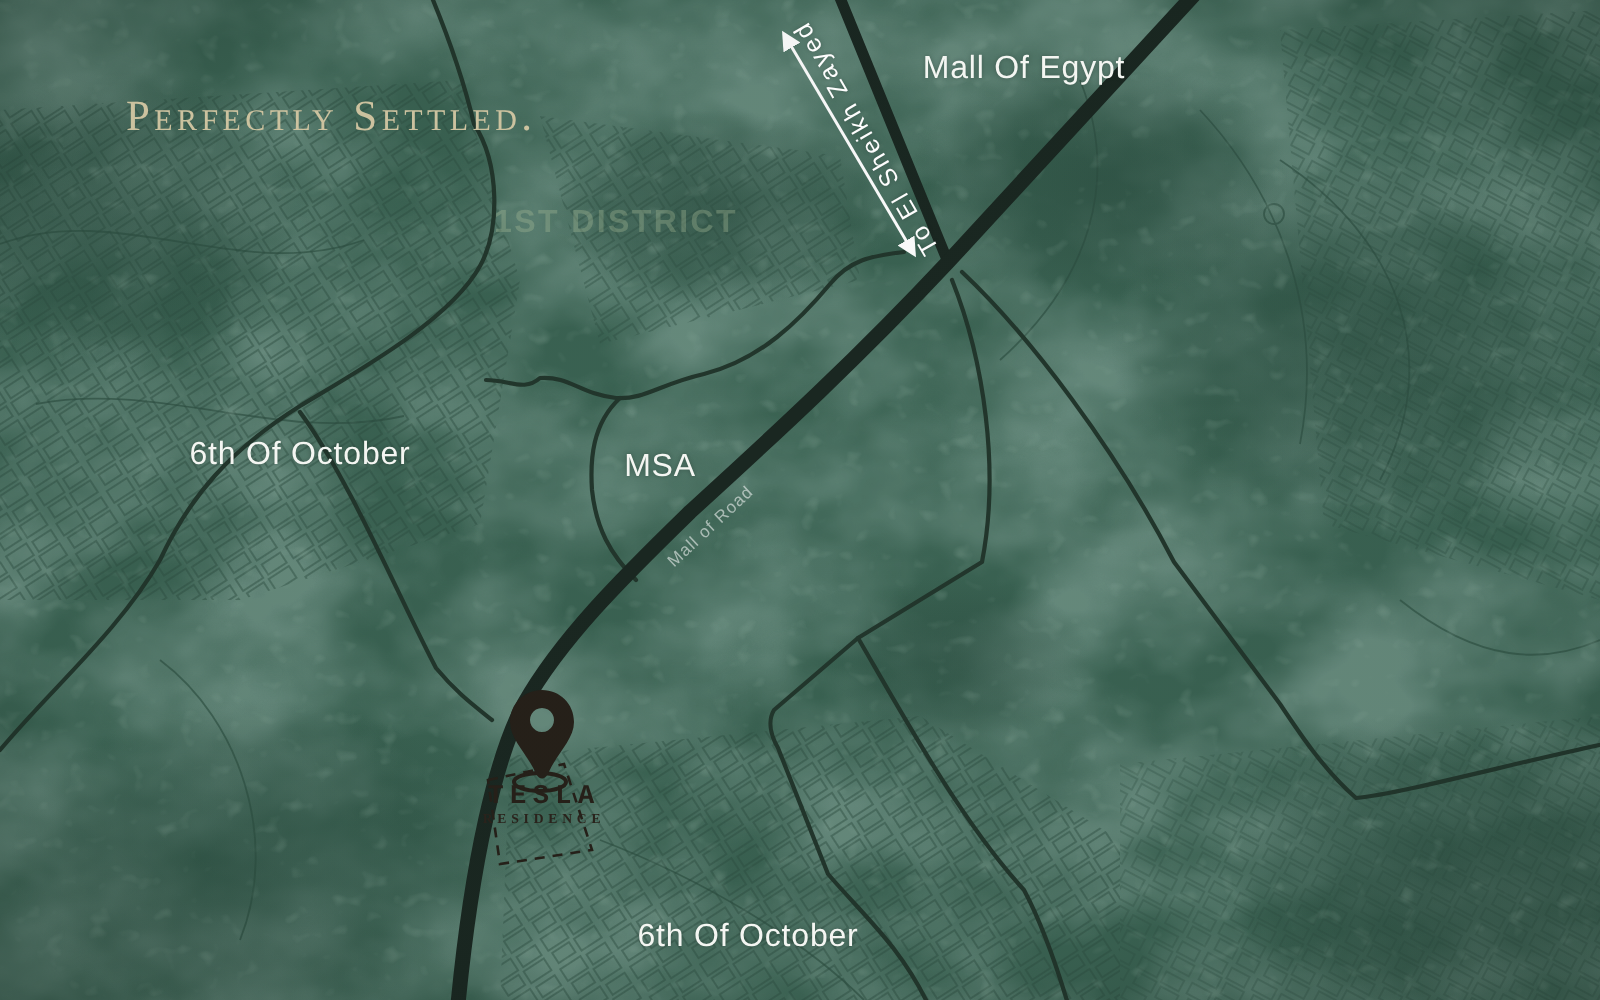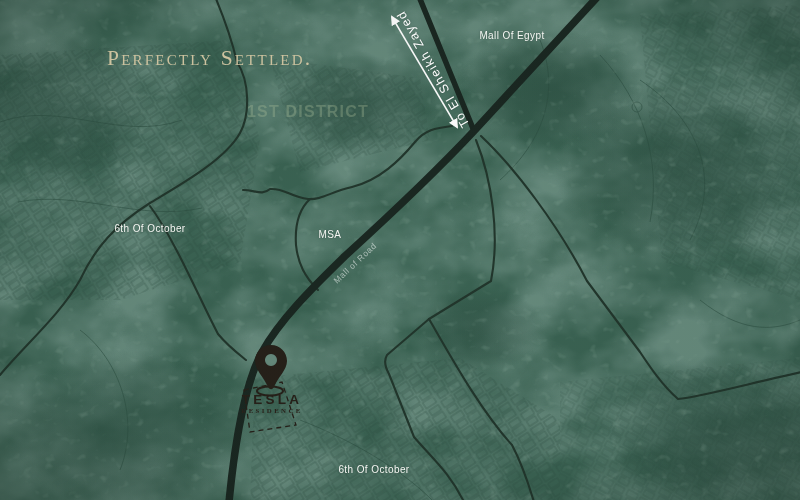--- a/index.html
+++ b/index.html
@@ -8,42 +8,41 @@
     font-family:"Liberation Sans",sans-serif;
     background:#3a6252;
   }
   .stage svg{position:absolute;left:0;top:0;}
   .label{
     position:absolute;color:#f4f6f2;white-space:nowrap;
     transform:translate(-50%,-50%);
     font-family:"Liberation Sans",sans-serif;
     text-shadow:0 0 2px rgba(0,0,0,.25);
   }
-  .lbl-big{font-size:10px;letter-spacing:.4px;font-weight:400;}
+  .lbl-big{font-size:16px;letter-spacing:.4px;font-weight:400;}
   .tagline{
     position:absolute;left:63px;top:46px;
     font-family:"Liberation Serif","DejaVu Serif",serif;
     font-variant:small-caps;font-size:21.5px;letter-spacing:2.2px;
     color:#ccc29f;
-    margin-left:44px;
   }
   .faint-district{
     font-size:16px;letter-spacing:1.2px;text-transform:uppercase;
     color:rgba(175,192,156,.32);text-shadow:none;font-weight:700;
   }
   .road-name{
     font-size:8.5px;letter-spacing:.6px;color:rgba(255,255,255,.55);
     transform:translate(-50%,-50%) rotate(-43deg);text-shadow:none;
   }
   .arrow-label{
     font-size:12.5px;letter-spacing:1.4px;color:#fdfdfd;
     transform:translate(-50%,-50%) rotate(-120deg);
   }
   .logo-title{
-    font-family:Liberation Sans, sans-serif;
+    font-family:Liberation Mono, monospace;
     font-size:13.5px;font-weight:700;letter-spacing:3.2px;
     color:#262019;text-shadow:none;
   }
   .logo-sub{
     font-family:"Liberation Serif","DejaVu Serif",serif;
     font-size:6.8px;font-weight:700;letter-spacing:2.4px;
     color:#2a231c;text-shadow:none;
   }
 </style>
 </head>

